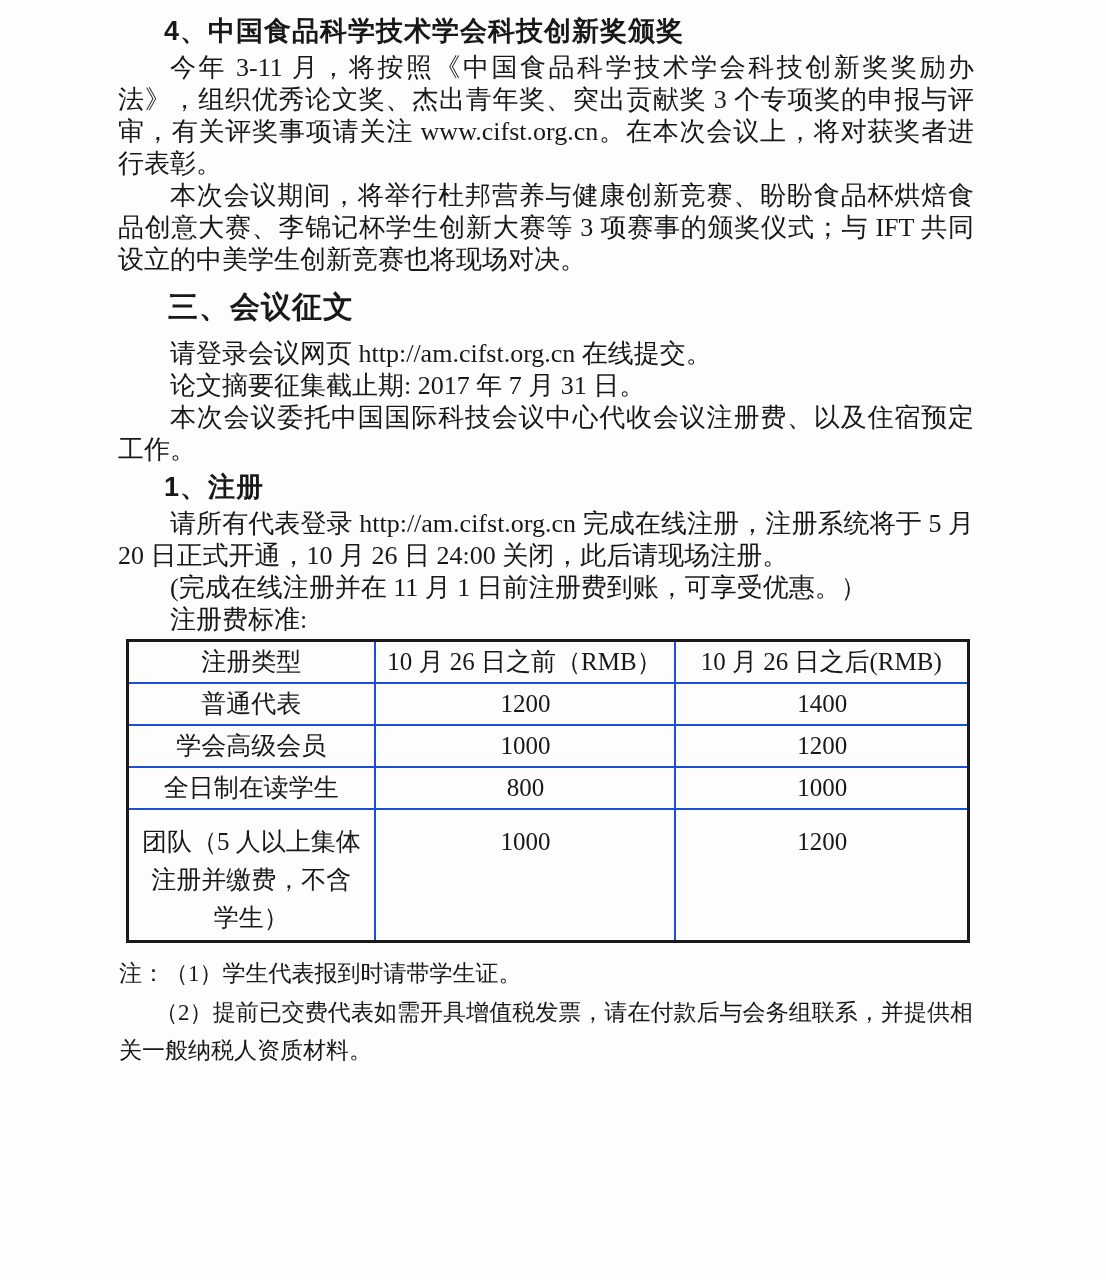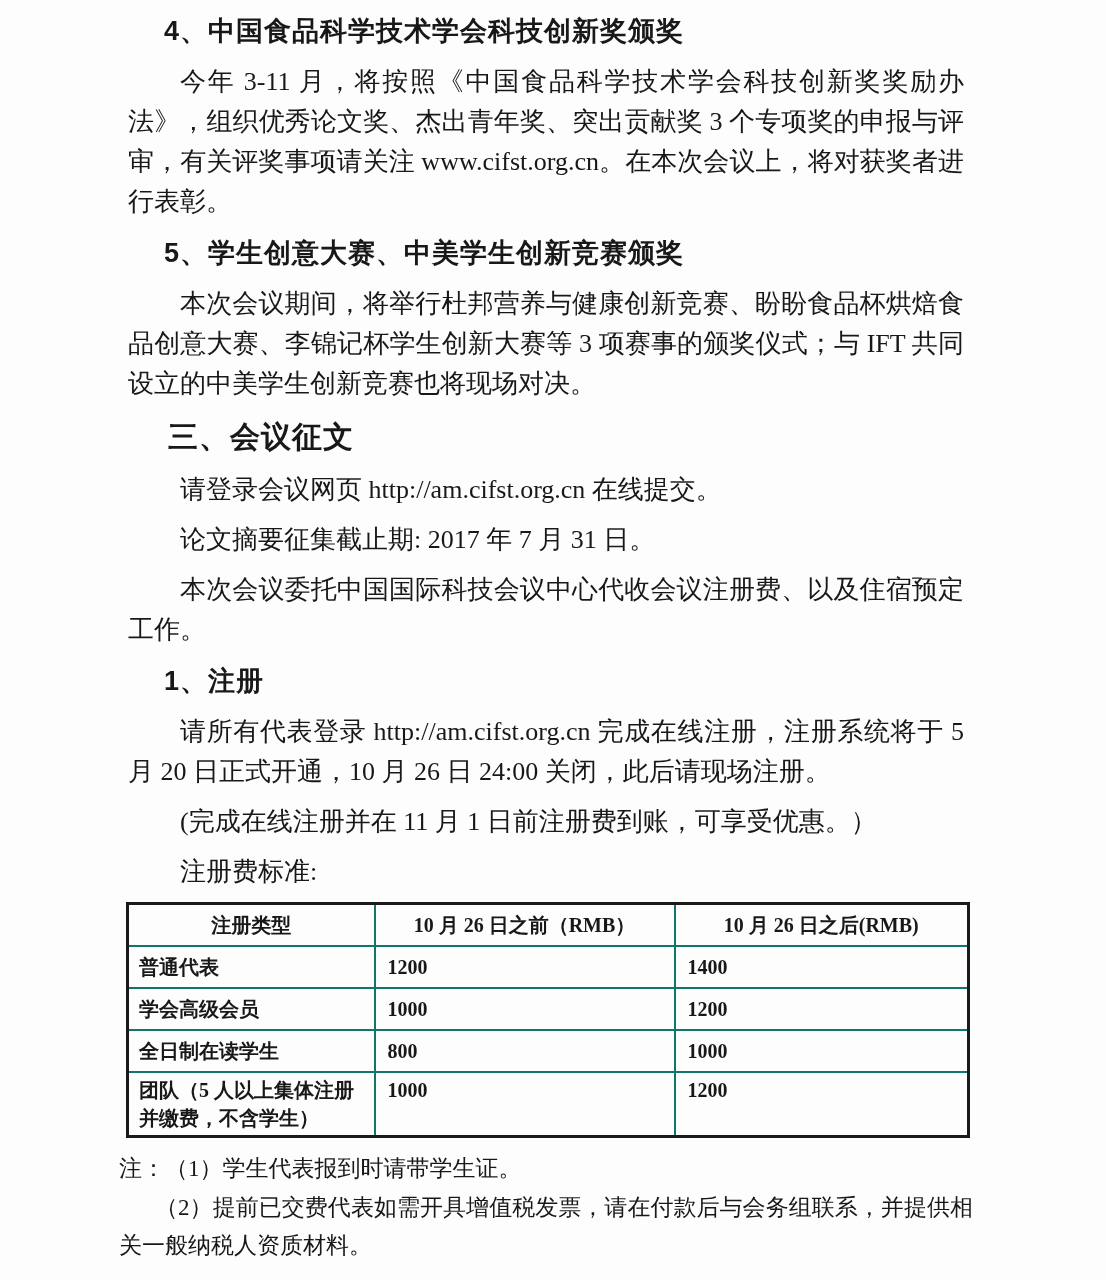--- a/index.html
+++ b/index.html
@@ -26,65 +26,64 @@
   .h-sec {
     margin: 8px;
     font-family: "Liberation Sans", "DejaVu Sans", sans-serif;
     font-weight: 700;
     font-size: 30px;
     line-height: 46px;
     text-indent: 42px;
     letter-spacing: 1px;
   }
   .para {
-    margin: 10px;
+    margin: 0;
     font-size: 26px;
-    line-height: 40px;
+    line-height: 32px;
     text-indent: 52px;
     text-align: justify;
   }
   .fee-table {
     border-collapse: collapse;
     table-layout: fixed;
     width: 841px;
     margin: 3px 0 0 8px;
     border: 3px solid #1a1a1a;
   }
   .fee-table col.c1 { width: 247px; }
   .fee-table col.c2 { width: 300px; }
   .fee-table col.c3 { width: 294px; }
   .fee-table th, .fee-table td {
-    border: 2px solid #0f766e;
-    font-weight: bold;
-    font-size: 20px;
+    border: 2px solid #1d4ed8;
+    font-weight: normal;
+    font-size: 25px;
     line-height: 36px;
     padding: 2px 10px;
   }
   .fee-table th { text-align: center; }
-  .fee-table td { text-align: left; vertical-align: top; }
+  .fee-table td { text-align: center; vertical-align: top; }
   .fee-table td.price { padding-left: 12px; }
-  .fee-table tr.team-row td { line-height: 28px; padding-top: 3px; padding-bottom: 3px; }
+  .fee-table tr.team-row td { line-height: 38px; padding-top: 13px; padding-bottom: 3px; }
   .notes { margin-top: 12px; }
   .note {
     margin: 1px;
     font-size: 23px;
     line-height: 38px;
     text-align: justify;
   }
   .note-indent { text-indent: 36px; }
 </style>
 </head>
 <body>
 
 <div class="page">
 
   <h2 class="h-num">4、中国食品科学技术学会科技创新奖颁奖</h2>
   <p class="para">今年 3-11 月，将按照《中国食品科学技术学会科技创新奖奖励办法》，组织优秀论文奖、杰出青年奖、突出贡献奖 3 个专项奖的申报与评审，有关评奖事项请关注 www.cifst.org.cn。在本次会议上，将对获奖者进行表彰。</p>
 
-  <h2 class="h-num">5、学生创意大赛、中美学生创新竞赛颁奖</h2>
   <p class="para">本次会议期间，将举行杜邦营养与健康创新竞赛、盼盼食品杯烘焙食品创意大赛、李锦记杯学生创新大赛等 3 项赛事的颁奖仪式；与 IFT 共同设立的中美学生创新竞赛也将现场对决。</p>
 
   <h1 class="h-sec">三、会议征文</h1>
   <p class="para">请登录会议网页 http://am.cifst.org.cn 在线提交。</p>
   <p class="para">论文摘要征集截止期: 2017 年 7 月 31 日。</p>
 
   <p class="para">本次会议委托中国国际科技会议中心代收会议注册费、以及住宿预定工作。</p>
 
   <h2 class="h-num">1、注册</h2>
   <p class="para">请所有代表登录 http://am.cifst.org.cn 完成在线注册，注册系统将于 5 月 20 日正式开通，10 月 26 日 24:00 关闭，此后请现场注册。</p>

